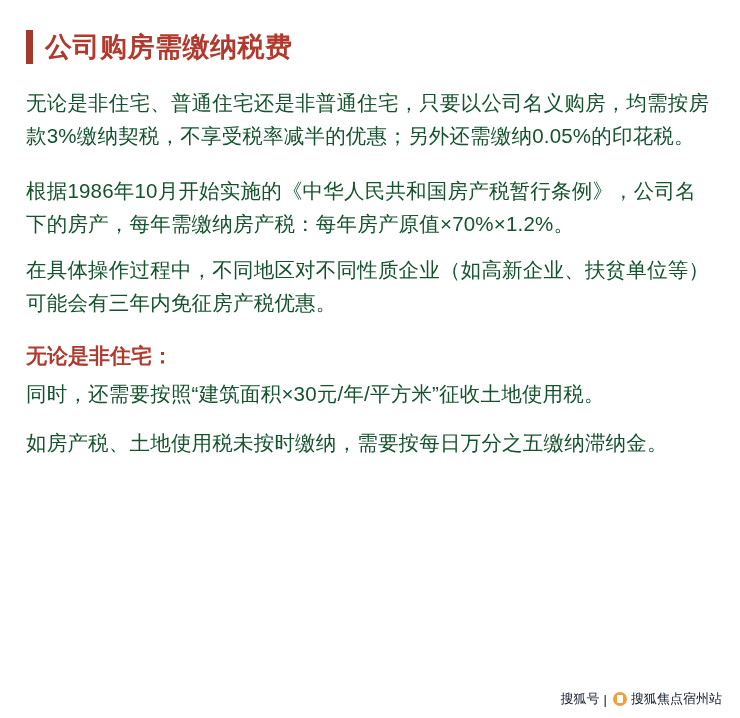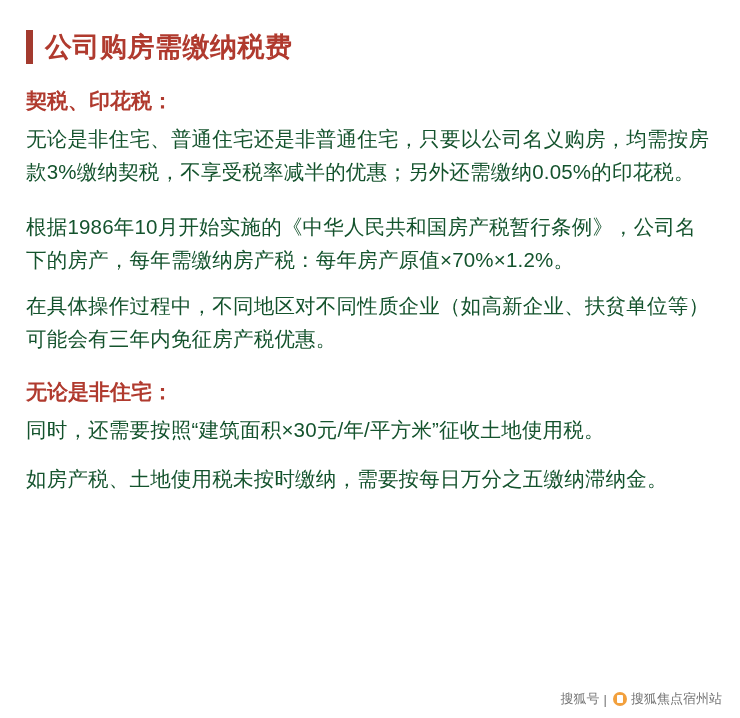--- a/index.html
+++ b/index.html
@@ -65,21 +65,21 @@
     margin-top: 16px;
   }
   .spacer-sm { height: 6px; }
   .footer {
     position: absolute;
     right: 18px;
     bottom: 10px;
     display: flex;
     align-items: center;
     font-size: 13px;
-    color: #737373;
+    color: #0f172a;
   }
   .footer .sep {
     margin: 0 4px;
   }
   .logo-icon {
     display: inline-block;
     width: 14px;
     height: 14px;
     border-radius: 50%;
     background: #f2a03d;
@@ -102,21 +102,20 @@
 <body>
 
 <div class="page">
 
   <div class="title-row">
     <div class="title-bar"></div>
     <div class="doc-title">公司购房需缴纳税费</div>
   </div>
 
   <div class="section">
-    <div class="section-heading">契税、印花税：</div>
     <p class="para">无论是非住宅、普通住宅还是非普通住宅，只要以公司名义购房，均需按房款3%缴纳契税，不享受税率减半的优惠；另外还需缴纳0.05%的印花税。</p>
   </div>
 
   <div class="spacer-sm"></div>
 
   <div class="section">
     <p class="para">根据1986年10月开始实施的《中华人民共和国房产税暂行条例》，公司名下的房产，每年需缴纳房产税：每年房产原值×70%×1.2%。</p>
     <p class="para">在具体操作过程中，不同地区对不同性质企业（如高新企业、扶贫单位等）可能会有三年内免征房产税优惠。</p>
   </div>
 

